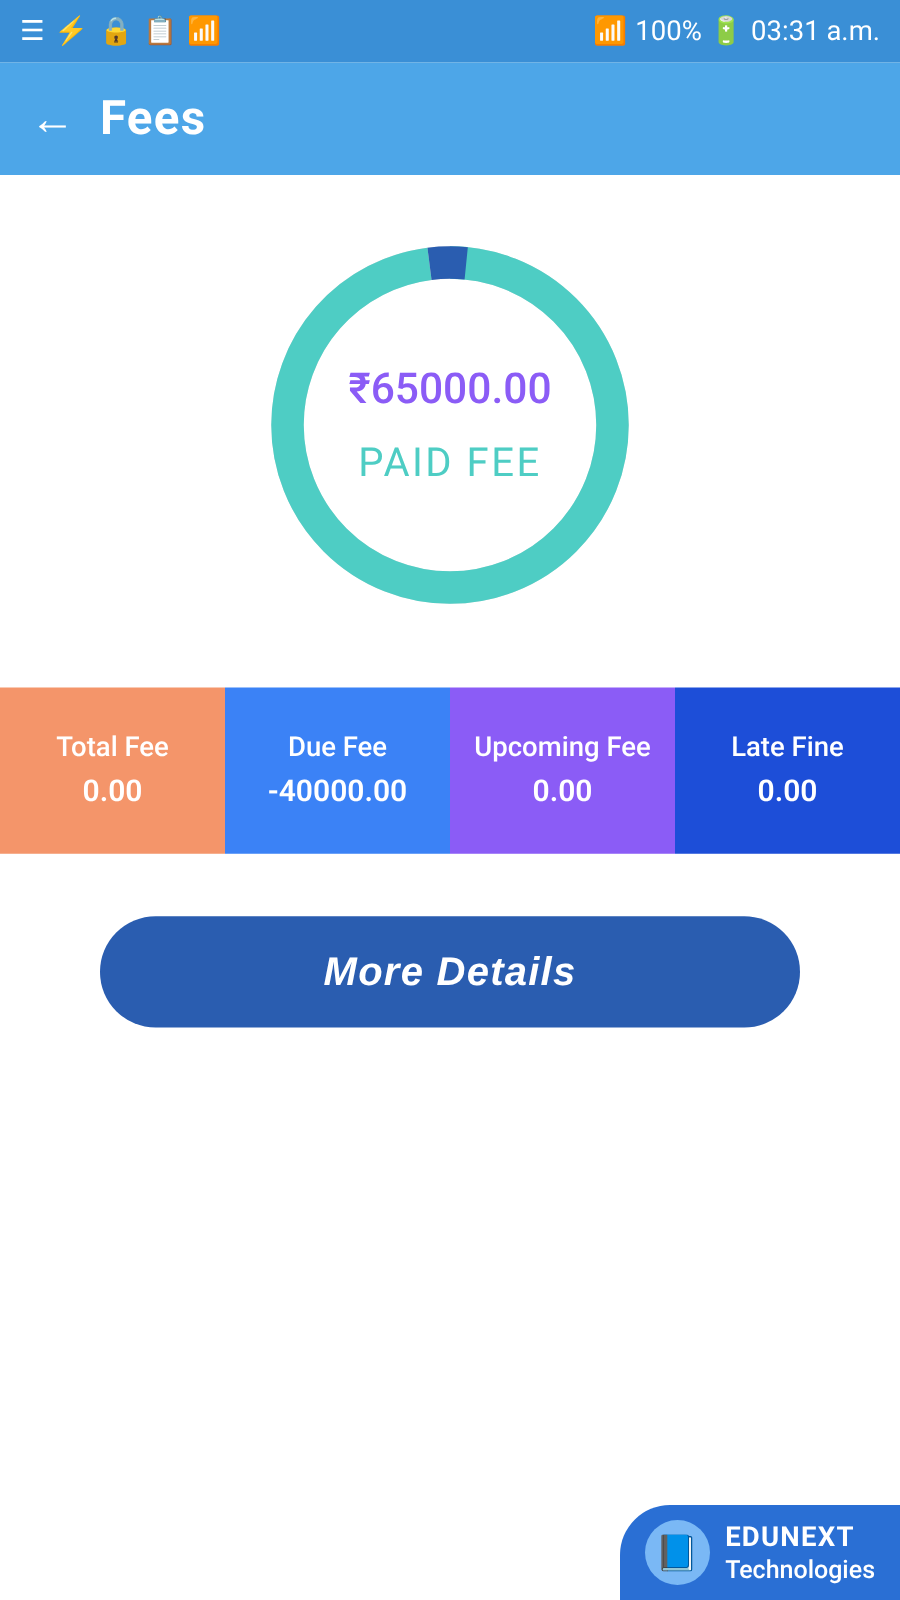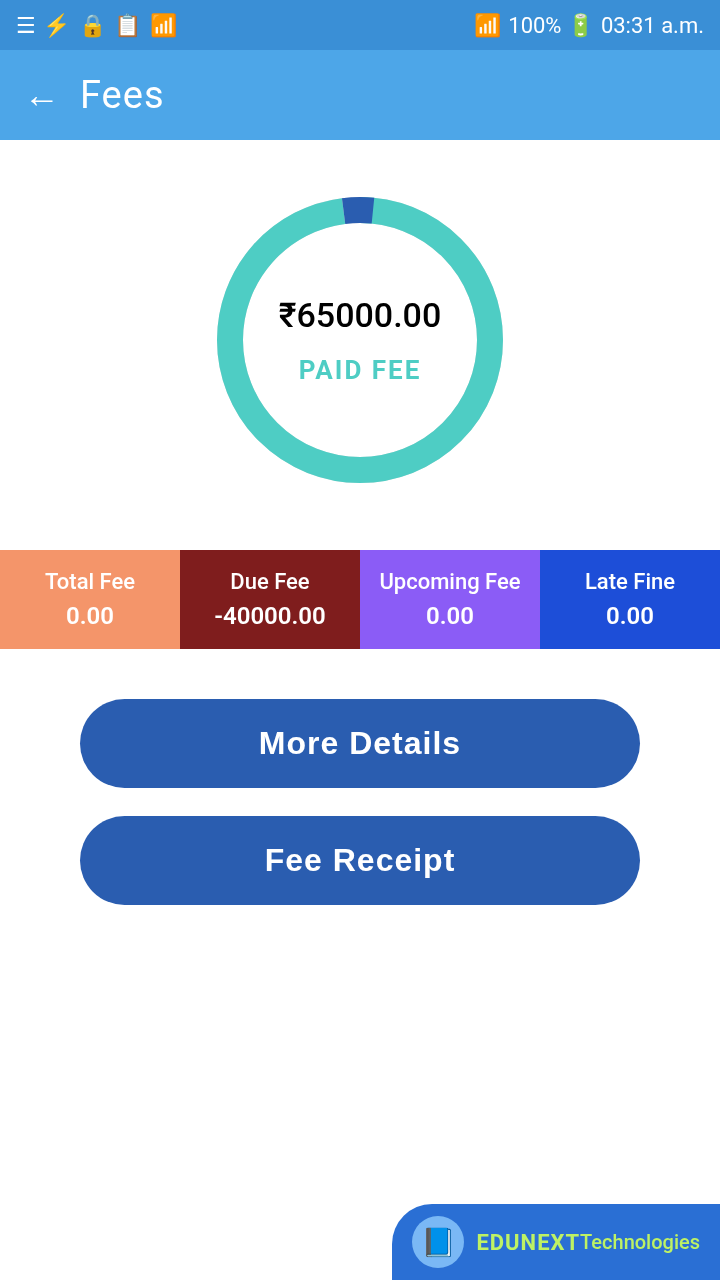--- a/index.html
+++ b/index.html
@@ -46,21 +46,21 @@
       gap: 20px;
     }
     .header-back {
       color: white;
       font-size: 36px;
       cursor: pointer;
     }
     .header-title {
       color: white;
       font-size: 38px;
-      font-weight: 400;
+      font-weight: 700;
       letter-spacing: 1px;
     }
 
     
     .main-content {
       flex: 1;
       background: white;
       display: flex;
       flex-direction: column;
       align-items: center;
@@ -81,55 +81,55 @@
     .donut-center {
       position: absolute;
       top: 50%;
       left: 50%;
       transform: translate(-50%, -50%);
       text-align: center;
     }
     .donut-amount {
       font-size: 34px;
       font-weight: 500;
-      color: #000000;
+      color: #8b5cf6;
     }
     .donut-label {
-      font-size: 26px;
-      font-weight: 700;
+      font-size: 32px;
+      font-weight: 400;
       color: #4ecdc4;
       letter-spacing: 2px;
       margin-top: 20px;
     }
 
     
     .fee-stats {
       display: flex;
       width: 100%;
     }
     .fee-stat {
       flex: 1;
       display: flex;
       flex-direction: column;
       align-items: center;
       justify-content: center;
-      padding: 19px 10px;
+      padding: 36px 10px;
       color: white;
     }
     .fee-stat-label {
       font-size: 22px;
       font-weight: 500;
       margin-bottom: 8px;
     }
     .fee-stat-value {
       font-size: 24px;
       font-weight: 600;
     }
     .fee-stat.total { background: #f4956a; }
-    .fee-stat.due { background: #7f1d1d; }
+    .fee-stat.due { background: #3b82f6; }
     .fee-stat.upcoming { background: #8b5cf6; }
     .fee-stat.late { background: #1d4ed8; }
 
     
     .buttons-section {
       display: flex;
       flex-direction: column;
       align-items: center;
       gap: 28px;
       margin-top: 50px;
@@ -140,20 +140,21 @@
       width: 100%;
       padding: 26px;
       border-radius: 50px;
       border: none;
       background: #2a5db0;
       color: white;
       font-size: 32px;
       font-weight: 700;
       cursor: pointer;
       letter-spacing: 1px;
+      font-style: italic;
     }
 
     
     .bottom-branding {
       position: fixed;
       bottom: 0;
       right: 0;
       background: #2a6fd4;
       display: flex;
       align-items: center;
@@ -168,21 +169,22 @@
       border-radius: 50%;
       display: flex;
       align-items: center;
       justify-content: center;
       color: white;
       font-size: 28px;
       font-weight: bold;
     }
     .branding-text {
       display: flex;
-      color: #bef264;
+      flex-direction: column;
+      color: #ffffff;
     }
     .branding-text-top {
       font-size: 22px;
       font-weight: 700;
       letter-spacing: 1px;
     }
     .branding-text-bottom {
       font-size: 20px;
       font-weight: 500;
     }
@@ -242,21 +244,20 @@
       <span class="fee-stat-value">0.00</span>
     </div>
     <div class="fee-stat late">
       <span class="fee-stat-label">Late Fine</span>
       <span class="fee-stat-value">0.00</span>
     </div>
   </div>
 
   <div class="buttons-section">
     <button class="btn-main">More Details</button>
-    <button class="btn-main">Fee Receipt</button>
   </div>
 
 </div>
 
 <div class="bottom-branding">
   <div class="branding-icon">
     <span>📘</span>
   </div>
   <div class="branding-text">
     <span class="branding-text-top">EDUNEXT</span>

